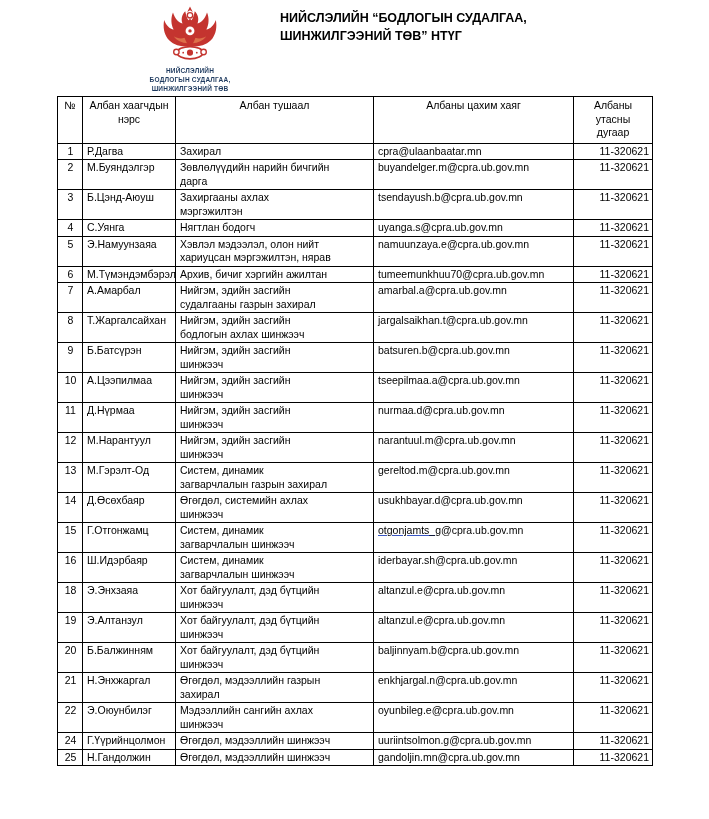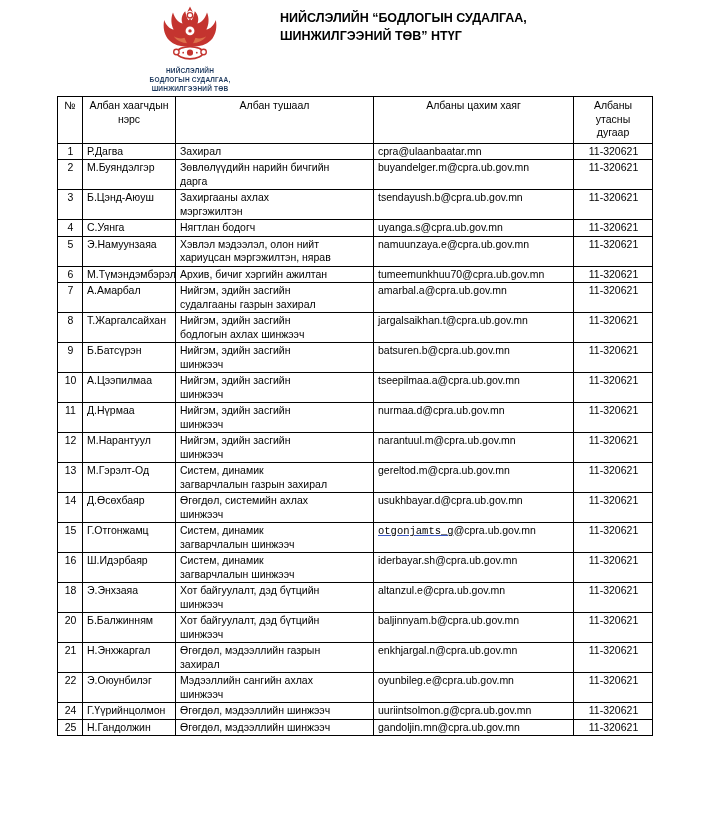--- a/index.html
+++ b/index.html
@@ -55,26 +55,25 @@
     overflow: hidden;
   }
   table.staff th {
     font-weight: normal; text-align: center;
     padding: 2px 2px 3px 2px;
     white-space: pre-line;
   }
   th.h-phone { white-space: pre-line; }
   td.cell-no { text-align: center; padding: 1px 0; }
   td.cell-pos { white-space: pre-line; }
-  td.cell-phone { text-align: center; padding: 1px 2px; }
+  td.cell-phone { text-align: right; padding: 1px 2px; }
 
   .link-underline {
     text-decoration: underline;
     text-decoration-color: #3a57c4;
-    font-family: Liberation Mono, monospace;
   }
 </style>
 </head>
 <body>
 
 <div class="doc-header">
 
   <div class="logo-block">
     <svg width="68" height="58" viewBox="0 0 100 84" aria-hidden="true">
 
@@ -261,20 +260,28 @@
       </tr>
       <tr>
         <td class="cell-no">18</td>
         <td class="cell-name">Э.Энхзаяа</td>
         <td class="cell-pos">Хот байгуулалт, дэд бүтцийн
 шинжээч</td>
         <td class="cell-email">altanzul.e@cpra.ub.gov.mn</td>
         <td class="cell-phone">11-320621</td>
       </tr>
       <tr>
+        <td class="cell-no">19</td>
+        <td class="cell-name">Э.Алтанзул</td>
+        <td class="cell-pos">Хот байгуулалт, дэд бүтцийн
+шинжээч</td>
+        <td class="cell-email">altanzul.e@cpra.ub.gov.mn</td>
+        <td class="cell-phone">11-320621</td>
+      </tr>
+      <tr>
         <td class="cell-no">20</td>
         <td class="cell-name">Б.Балжинням</td>
         <td class="cell-pos">Хот байгуулалт, дэд бүтцийн
 шинжээч</td>
         <td class="cell-email">baljinnyam.b@cpra.ub.gov.mn</td>
         <td class="cell-phone">11-320621</td>
       </tr>
       <tr>
         <td class="cell-no">21</td>
         <td class="cell-name">Н.Энхжаргал</td>

